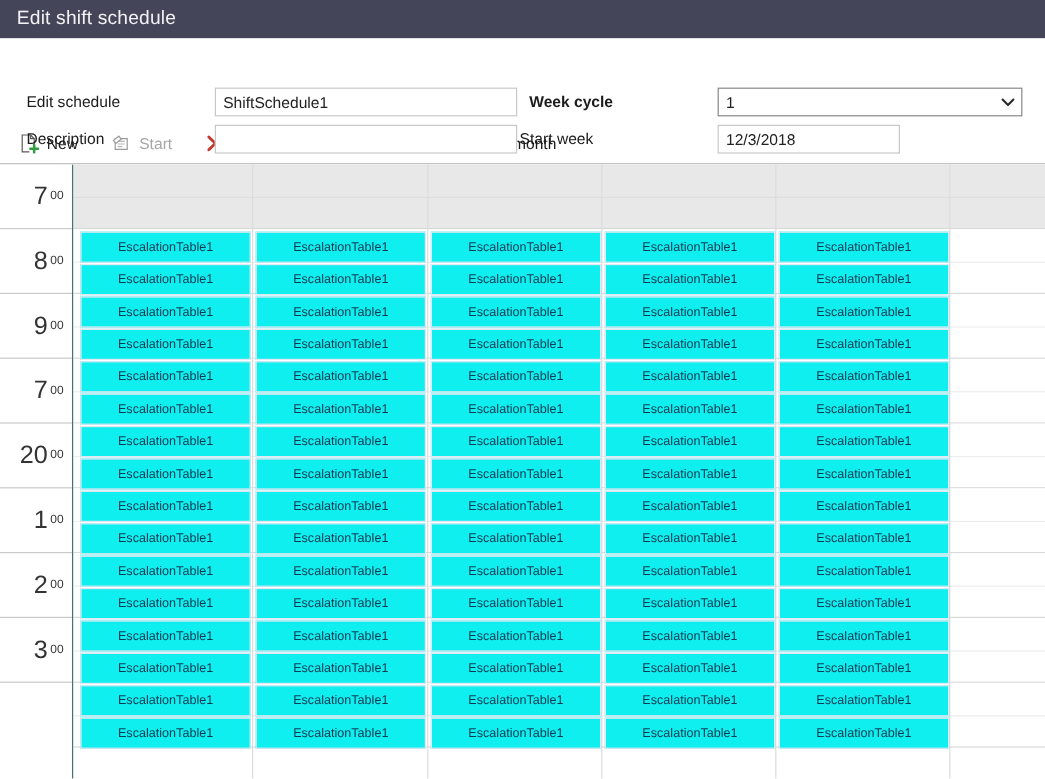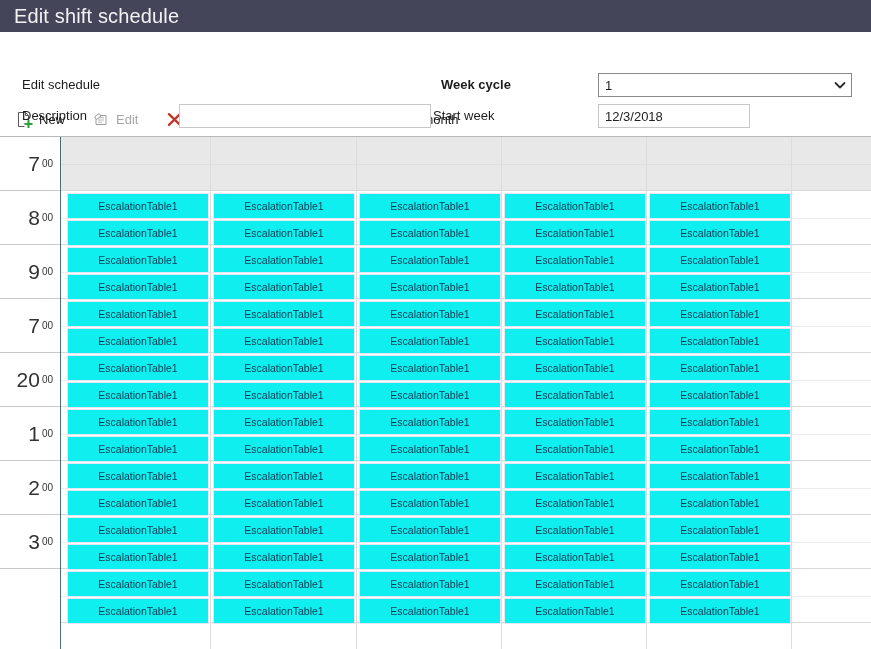--- a/index.html
+++ b/index.html
@@ -14,21 +14,21 @@
   
   #titlebar {
     height: 32px;
     background: #45455a;
     display: flex;
     align-items: center;
     padding-left: 14px;
   }
   #titlebar .title-text {
     color: #f2f2f4;
-    font-size: 20px;
+    font-size: 16px;
     letter-spacing: .15px;
   }
 
   
   #formarea {
     height: 70px;
     position: relative;
     background: #fff;
   }
   .fld-label {
@@ -200,20 +200,21 @@
 </head>
 <body>
 
 <div id="titlebar">
   <span class="title-text">Edit shift schedule</span>
 </div>
 
 <div id="formarea">
 
   <label class="fld-label" id="lbl-shift">Edit schedule</label>
+  <input class="fld-input" id="in-shift" type="text" value="ShiftSchedule1" style="">
 
   <label class="fld-label" id="lbl-desc">Description</label>
   <input class="fld-input" id="in-desc" type="text" value="" style="">
 
   <label class="fld-label" id="lbl-week">Week cycle</label>
   <div class="fld-select-wrap" id="sel-week">
     <span class="sel-val">1</span>
     <span class="chev">
       <svg width="14" height="14" viewBox="0 0 14 14">
           <path d="M2.5 5 L7 9.5 L11.5 5" fill="none" stroke="#2b2b2b" stroke-width="1.8" stroke-linecap="round" stroke-linejoin="round"></path>
@@ -240,21 +241,21 @@
   </div>
 
   <div class="tbtn disabled">
     <span class="ic">
       <svg width="17" height="17" viewBox="0 0 17 17">
         <path d="M3 4.5 h10 v9 h-10 z" fill="#fff" stroke="#9a9a9a" stroke-width="1"></path>
         <path d="M5 6.8 h6 M5 9 h6 M5 11.2 h4" stroke="#b4b4b4" stroke-width="1"></path>
         <path d="M1.5 6 L6 2.5 L8 5 L3.5 8.5 z" fill="#fff" stroke="#9a9a9a" stroke-width="1"></path>
       </svg>
     </span>
-    <span>Edit</span>
+    <span>Start</span>
   </div>
 
   <div class="tbtn disabled">
     <span class="ic">
       <svg width="17" height="17" viewBox="0 0 17 17">
         <path d="M3 3.2 L14 13.8 M14 3.2 L3 13.8" stroke="#c0392b" stroke-width="2.4" stroke-linecap="round"></path>
       </svg>
     </span>
     <span>Delete</span>
   </div>

